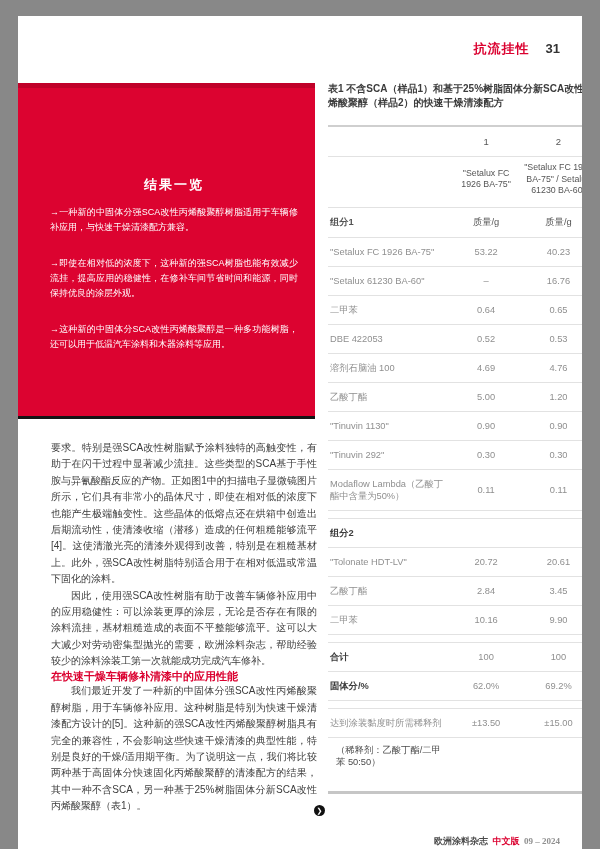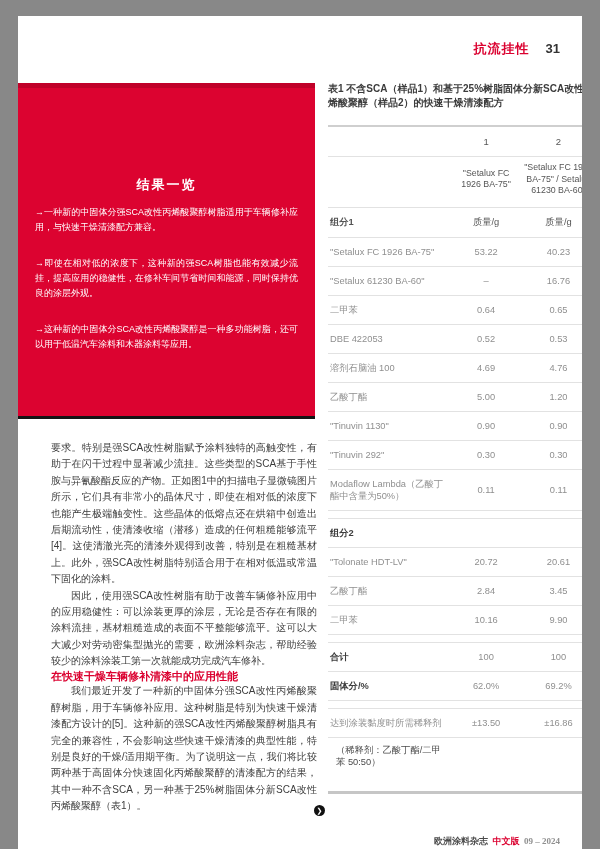--- a/index.html
+++ b/index.html
@@ -10,21 +10,21 @@
   
   .page-header{position:absolute;top:24px;right:22px;font-size:13px;font-weight:bold;}
   .header-title{color:var(--accent-red,#DB0230);margin-right:16px;letter-spacing:1px;}
   .page-number{color:#333;}
   
   .summary-box{
     position:absolute;left:0;top:67px;width:297px;height:336px;box-sizing:border-box;
     background:var(--box-red,#DC0330);
     border-top:5px solid var(--box-red-dark,#C00129);
     border-bottom:3px solid #141414;
-    color:#fff;padding:88px 17px 0 17px;
+    color:#fff;padding:88px 17px 0 32px;
   }
   .summary-title{text-align:center;font-size:13px;font-weight:bold;letter-spacing:2px;margin:0 0 11px 0;}
   .summary-bullet{font-size:9px;line-height:15px;margin:0 0 21px 0;text-align:justify;}
   
   .body-col{position:absolute;left:33px;top:424px;width:266px;color:#3c3c3c;
     font-size:10px;line-height:16.4px;text-align:justify;}
   .body-col p{margin:0;}
   .para-indent{text-indent:2em;}
   .body-heading{color:var(--accent-red,#DB0230);font-size:11px;font-weight:bold;
     margin:9px 0 9px 0;line-height:1.25;text-align:left;}
@@ -189,21 +189,21 @@
             <td class="lbl">固体分/%</td>
             <td class="val">62.0%</td>
             <td class="val">69.2%</td>
           </tr>
           <tr class="spacer-row">
             <td colspan="3"></td>
           </tr>
           <tr>
             <td class="lbl">达到涂装黏度时所需稀释剂</td>
             <td class="val">±13.50</td>
-            <td class="val">±16.86</td>
+            <td class="val">±15.00</td>
           </tr>
           <tr class="note-row">
             <td class="lbl">（稀释剂：乙酸丁酯/二甲苯 50:50）</td>
             <td class="val"></td>
             <td class="val"></td>
           </tr>
         </tbody>
     </table>
     <div class="table-end-rule"></div>
   </div>

